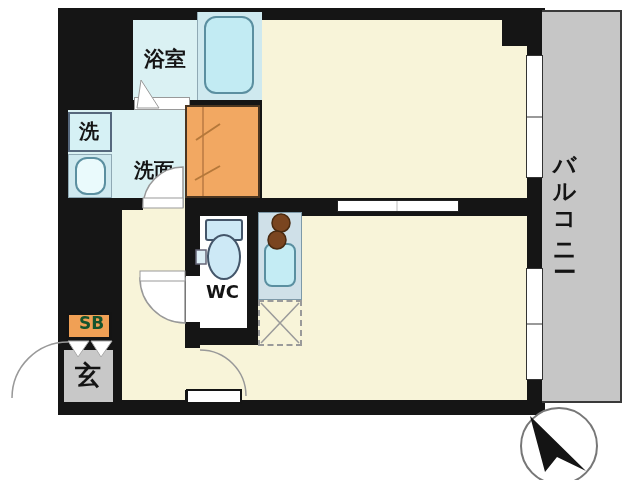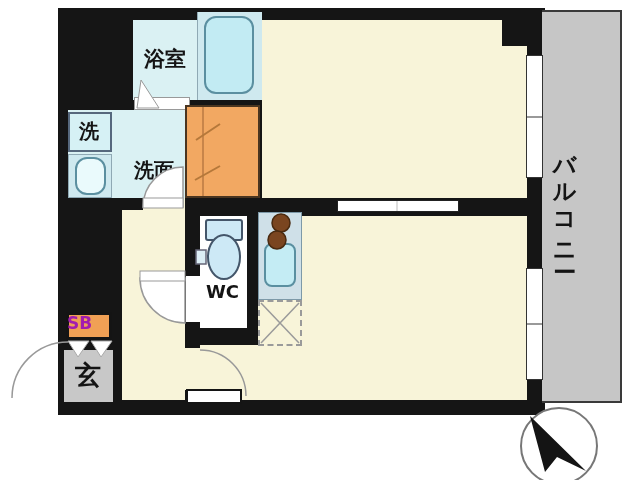--- a/index.html
+++ b/index.html
@@ -62,21 +62,21 @@
   <div class="abs wall" style="left:247px;top:210px;width:11px;height:135px;"></div>
   <div class="abs label" style="left:206px;top:283px;font-size:18px;">WC</div>
 
   <div class="abs" style="left:258px;top:212px;width:44px;height:88px;background:#cfe0e8;border:1px solid #7d99a8;"></div>
   <div class="abs" style="left:264px;top:243px;width:32px;height:44px;background:#c4ecf4;border:2px solid #5a8fa0;border-radius:8px;"></div>
   <div class="abs" style="left:258px;top:300px;width:44px;height:46px;border:2px dashed #9a9a9a;"></div>
 
   <div class="abs" style="left:64px;top:350px;width:49px;height:52px;background:#c8c8c8;"></div>
   <div class="abs label" style="left:75px;top:362px;font-size:26px;">玄</div>
   <div class="abs" style="left:66px;top:312px;width:46px;height:28px;background:#f0a055;border:3px solid #141414;"></div>
-  <div class="abs label" style="left:67px;top:315px;font-size:17px;color:#a21caf;">SB</div>
+  <div class="abs label" style="left:79px;top:315px;font-size:17px;color:#14532d;">SB</div>
 
   <div class="abs" style="left:526px;top:55px;width:17px;height:123px;background:#ffffff;border:1px solid #333;">
     <div class="abs" style="left:0;top:60px;width:15px;height:2px;background:#999;"></div>
   </div>
   <div class="abs" style="left:526px;top:268px;width:17px;height:112px;background:#ffffff;border:1px solid #333;">
     <div class="abs" style="left:0;top:54px;width:15px;height:2px;background:#999;"></div>
   </div>
 
   <div class="abs" style="left:337px;top:200px;width:122px;height:12px;background:#ffffff;border:1px solid #222;"></div>
 

